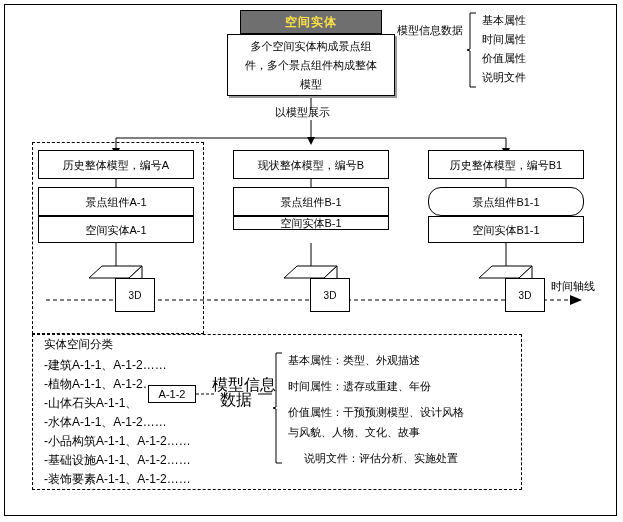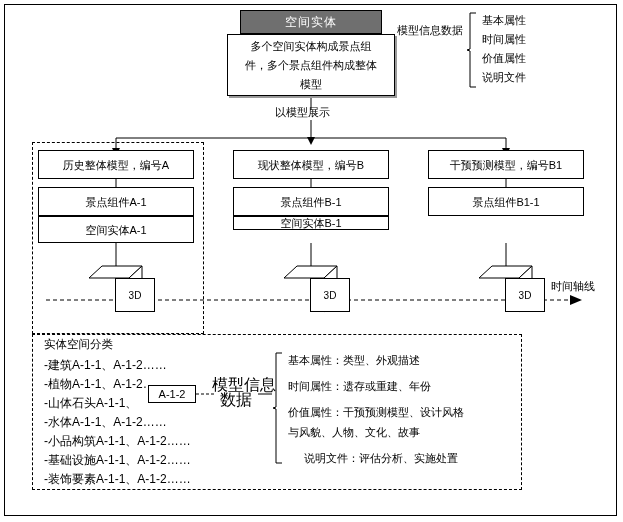--- a/index.html
+++ b/index.html
@@ -37,23 +37,24 @@
     text-align: center;
     font-size: 11px;
     line-height: 16px;
     color: #000;
   }
   .box.shadow {
     box-shadow: 2px 2px 0 #9a9a9a;
   }
   .hdr {
     background: #6f6f6f;
-    color: #ffffff;
+    color: #fde047;
     font-size: 12px;
     letter-spacing: 1px;
+    font-weight: bold;
   }
   .txt {
     position: absolute;
     font-size: 11px;
     line-height: 16px;
     color: #000;
     white-space: pre;
   }
   .dashed-box {
     position: absolute;
@@ -179,22 +180,23 @@
   <div class="dashed-box" style="left:32px;top:334px;width:490px;height:156px;"></div>
 
   <div class="box" style="left:38px;top:150px;width:156px;height:29px;">历史整体模型，编号A</div>
   <div class="box" style="left:38px;top:187px;width:156px;height:29px;">景点组件A-1</div>
   <div class="box" style="left:38px;top:216px;width:156px;height:27px;">空间实体A-1</div>
 
   <div class="box" style="left:233px;top:150px;width:156px;height:29px;">现状整体模型，编号B</div>
   <div class="box" style="left:233px;top:187px;width:156px;height:29px;">景点组件B-1</div>
   <div class="box" style="left:233px;top:216px;width:156px;height:14px;">空间实体B-1</div>
 
-  <div class="box" style="left:428px;top:150px;width:156px;height:29px;">干预预测模型，编号B1</div>
-  <div class="box" style="left:428px;top:187px;width:156px;height:29px;">景点组件B1-1</div>
+  <div class="box" style="left:428px;top:150px;width:156px;height:29px;">历史整体模型，编号B1</div>
+  <div class="box" style="left:428px;top:187px;width:156px;height:29px;border-radius:13px;">景点组件B1-1</div>
+  <div class="box" style="left:428px;top:216px;width:156px;height:27px;">空间实体B1-1</div>
 
   <div class="cube" style="left:89px;top:266px;">
     <svg width="54" height="46">
       <polygon points="0,12 13,0 53,0 40,12" fill="#fff" stroke="#000" stroke-width="1"></polygon>
       <polygon points="40,12 53,0 53,34 40,46" fill="#fff" stroke="#000" stroke-width="1"></polygon>
     </svg>
     <div class="face">3D</div>
   </div>
   <div class="cube" style="left:284px;top:266px;">
     <svg width="54" height="46">

